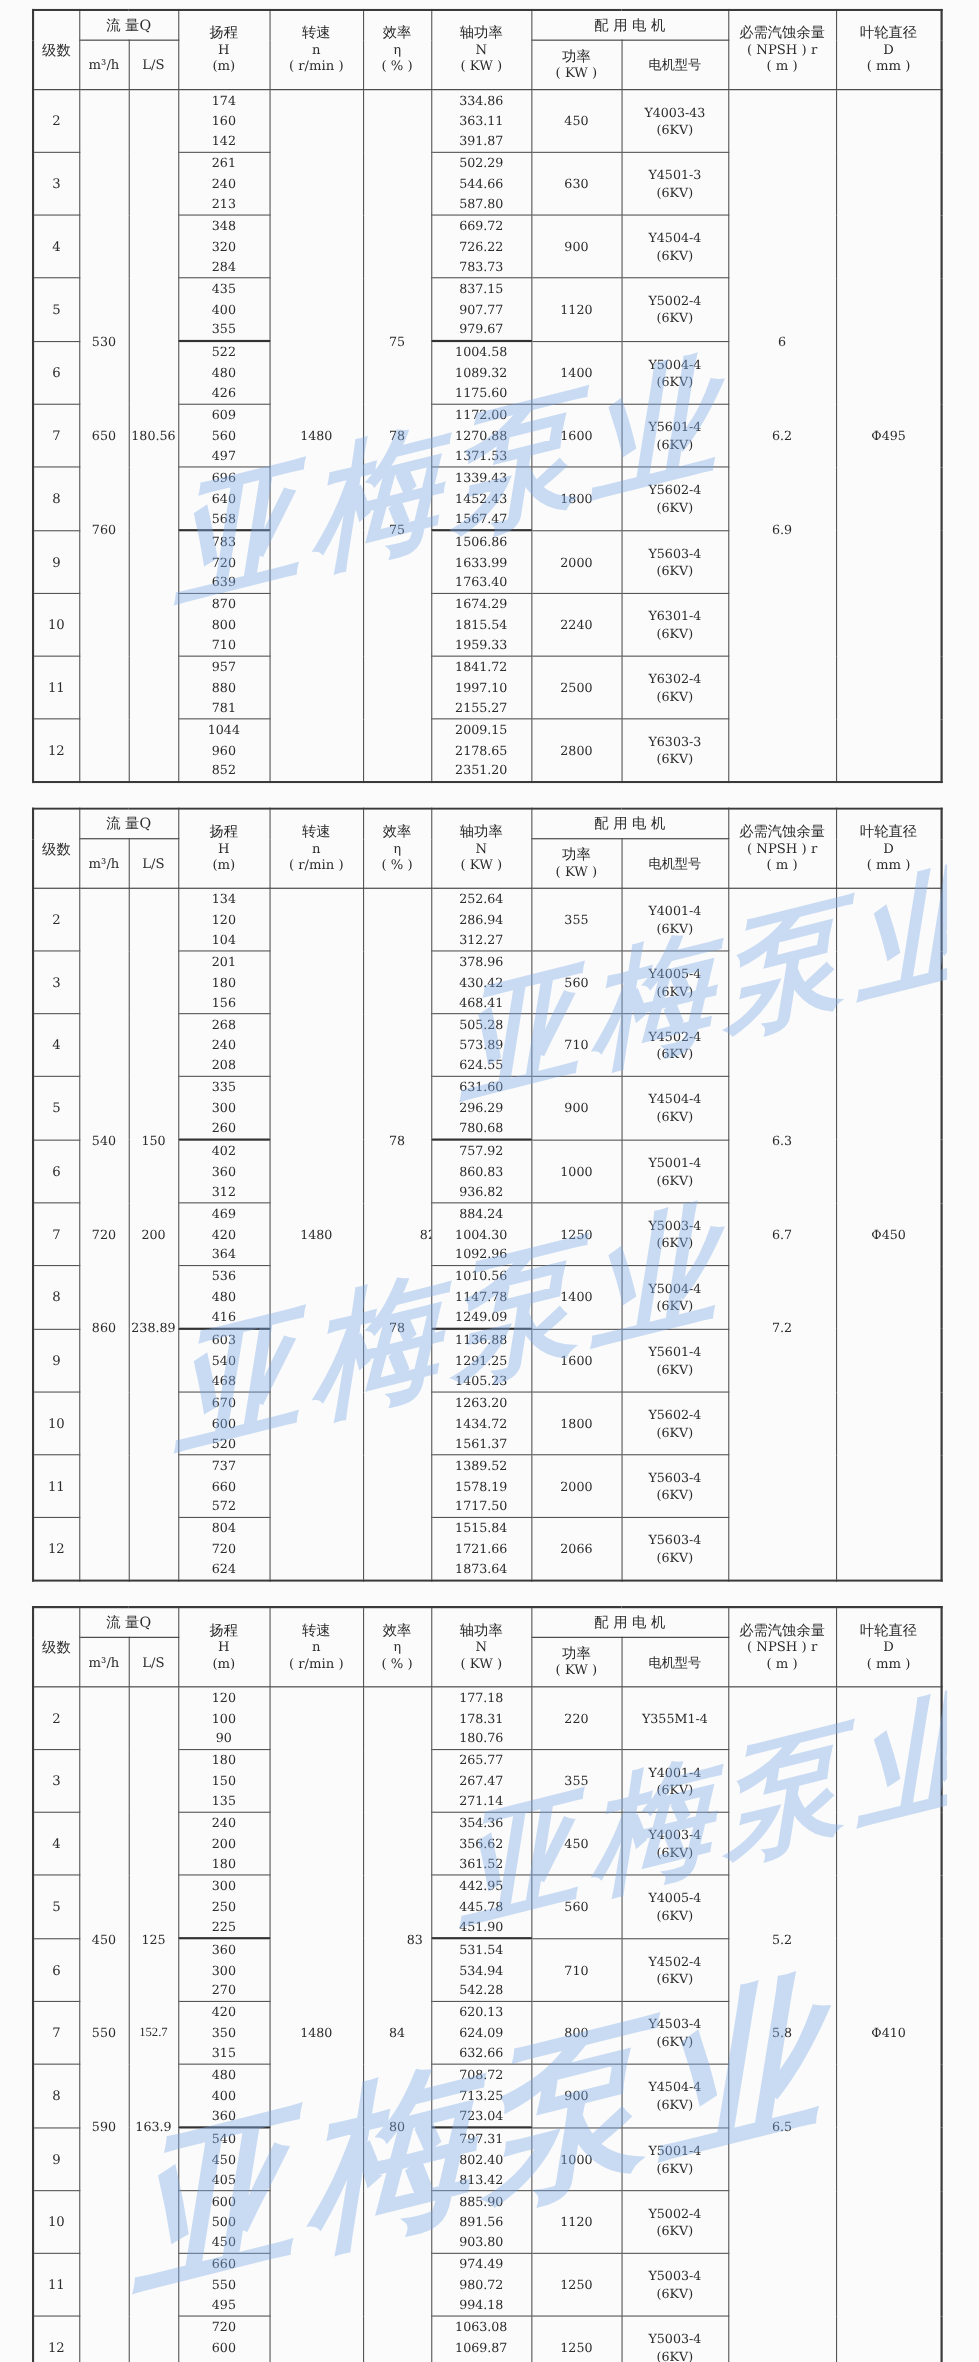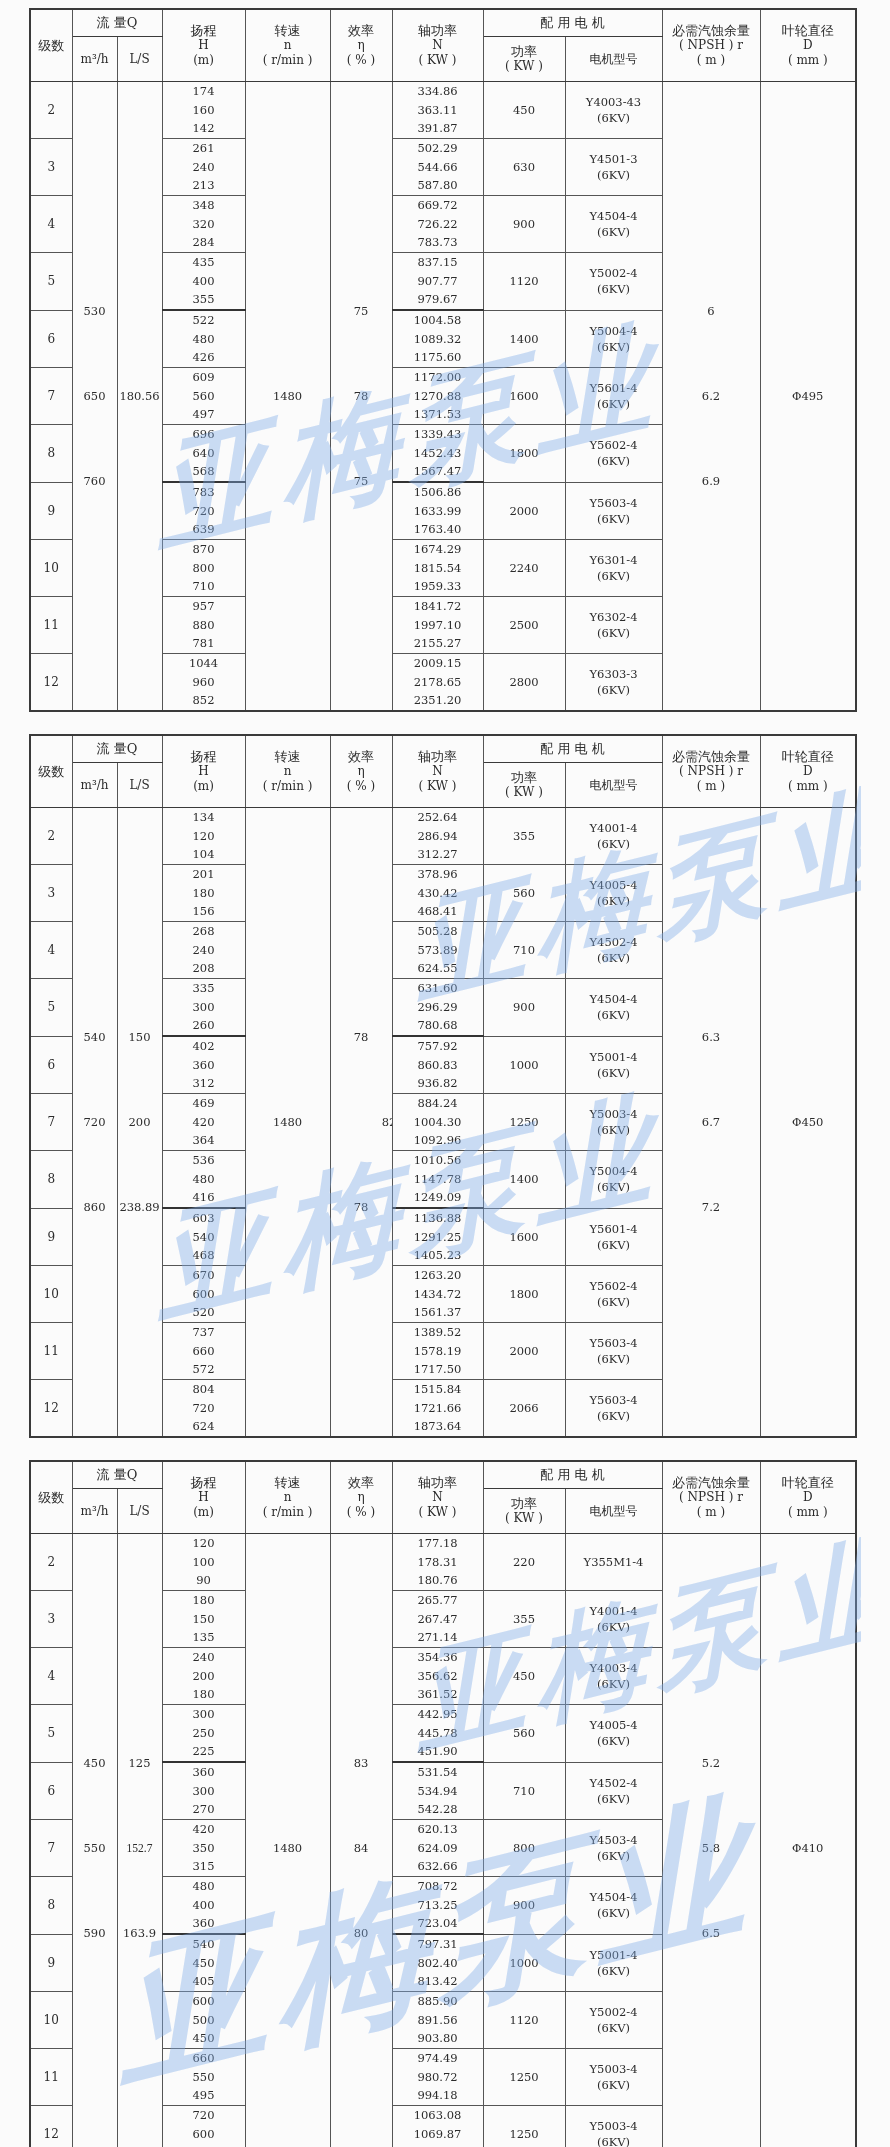--- a/index.html
+++ b/index.html
@@ -863,21 +863,21 @@
               <div>90</div>
             </div>
           </td>
           <td rowspan="11" class="rel">
             <div class="ovl">
               <span class="pos" style="top: 50%;">1480</span>
             </div>
           </td>
           <td rowspan="11" class="rel">
             <div class="ovl">
-              <span class="pos" style="top: 36.4%;">83</span>
+              <span class="pos" style="top: 36.4%; padding-left: 16px;">83</span>
               <span class="pos" style="top: 50%;">84</span>
               <span class="pos" style="top: 63.6%;">80</span>
             </div>
           </td>
           <td class="c-shaft">
             <div class="tri">
               <div>177.18</div>
               <div>178.31</div>
               <div>180.76</div>
             </div>

